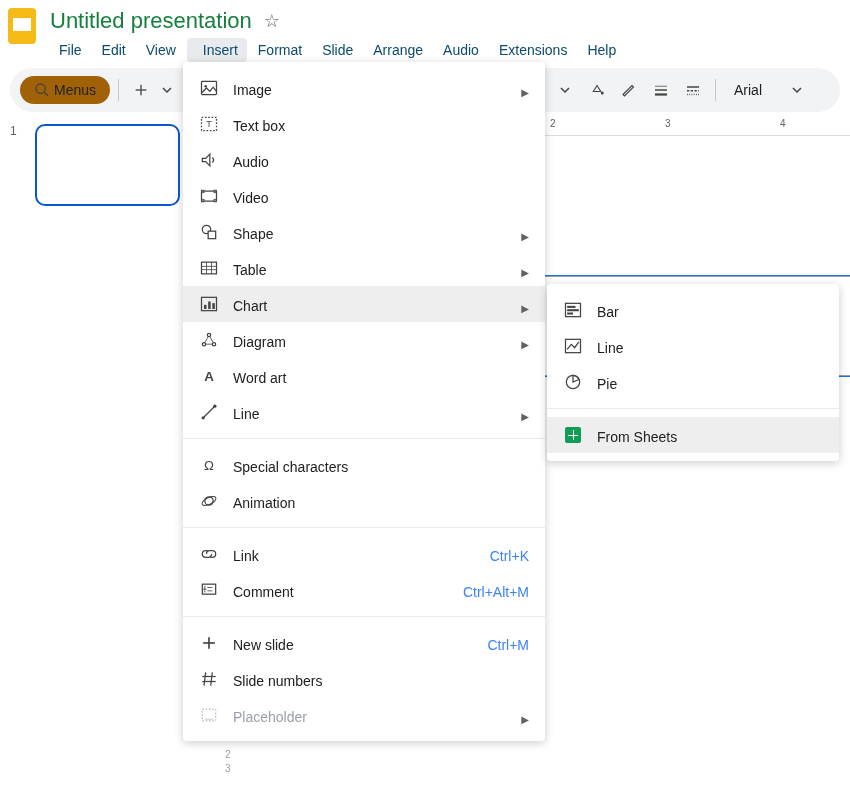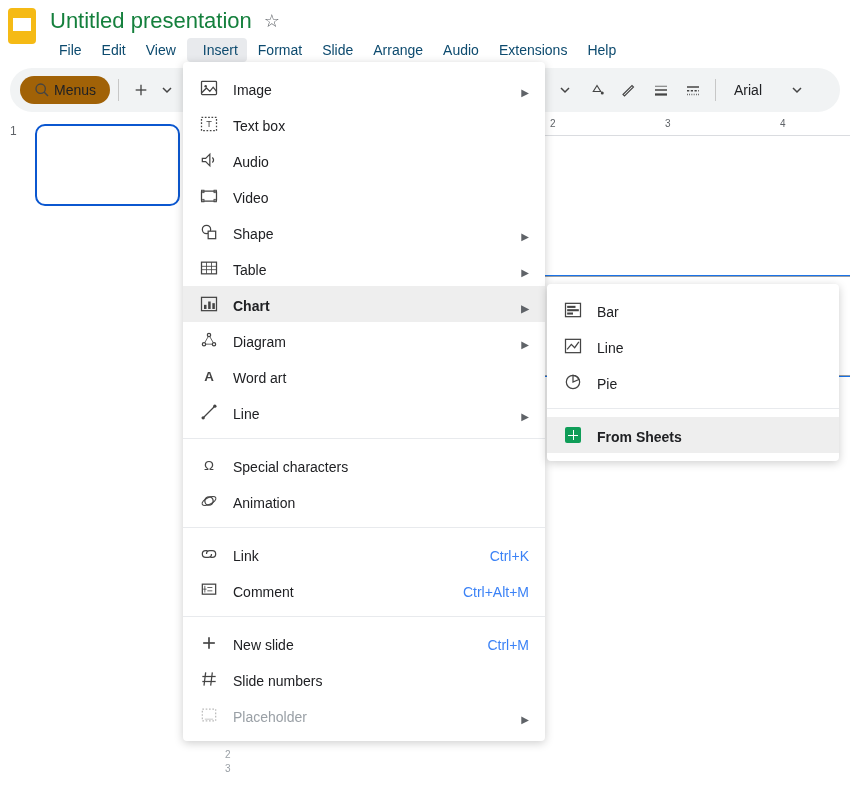--- a/index.html
+++ b/index.html
@@ -206,21 +206,20 @@
       align-items: flex-end;
       padding: 8px 16px;
       font-size: 14px;
       color: #202124;
       cursor: pointer;
       gap: 14px;
       position: relative;
     }
     .dd-item.highlighted {
       background: #eeeeee;
-      font-weight: bold;
     }
     .dd-item.disabled {
       color: #9aa0a6;
     }
     .dd-icon {
       width: 20px;
       height: 20px;
       display: flex;
       align-items: center;
       justify-content: center;

